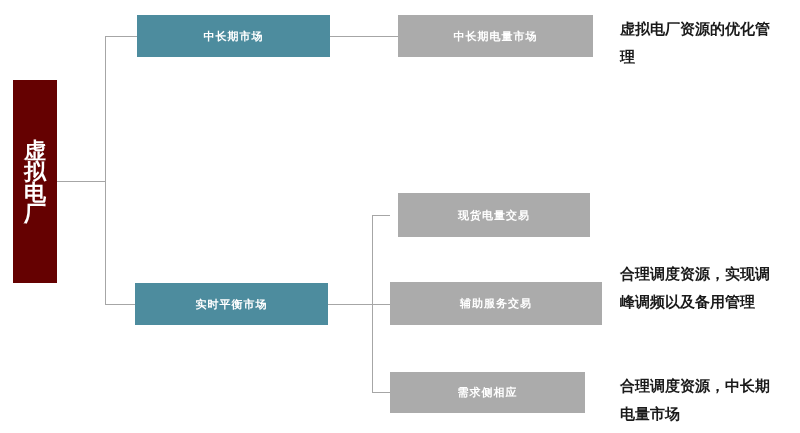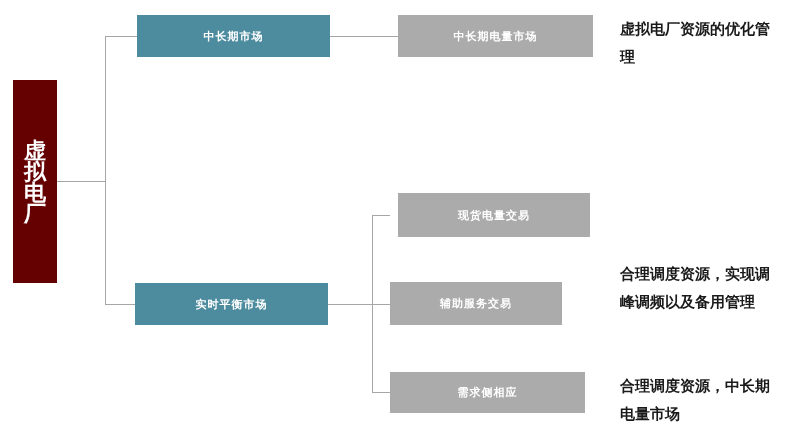--- a/index.html
+++ b/index.html
@@ -41,21 +41,21 @@
     white-space: normal;
     text-align: center;
   }
   .node.branch { background: #4d8c9e; }
   .node.leaf   { background: #ababab; }
 
   #branch-1 { left: 137px; top: 15px;  width: 193px; height: 42px; }
   #branch-2 { left: 135px; top: 283px; width: 193px; height: 42px; }
   #leaf-1   { left: 398px; top: 15px;  width: 195px; height: 42px; }
   #leaf-2   { left: 390px; top: 193px; width: 192px; height: 44px; margin-left: 8px; }
-  #leaf-3   { left: 390px; top: 282px; width: 172px; height: 43px; }
+  #leaf-3   { left: 390px; top: 282px; width: 212px; height: 43px; }
   #leaf-4   { left: 390px; top: 372px; width: 195px; height: 41px; }
 
   .line {
     position: absolute;
     background: #a6a6a6;
   }
   .line.h { height: 1px; }
   .line.v { width: 1px; }
 
   #l-root-stub   { left: 57px;  top: 181px; width: 48px; }

